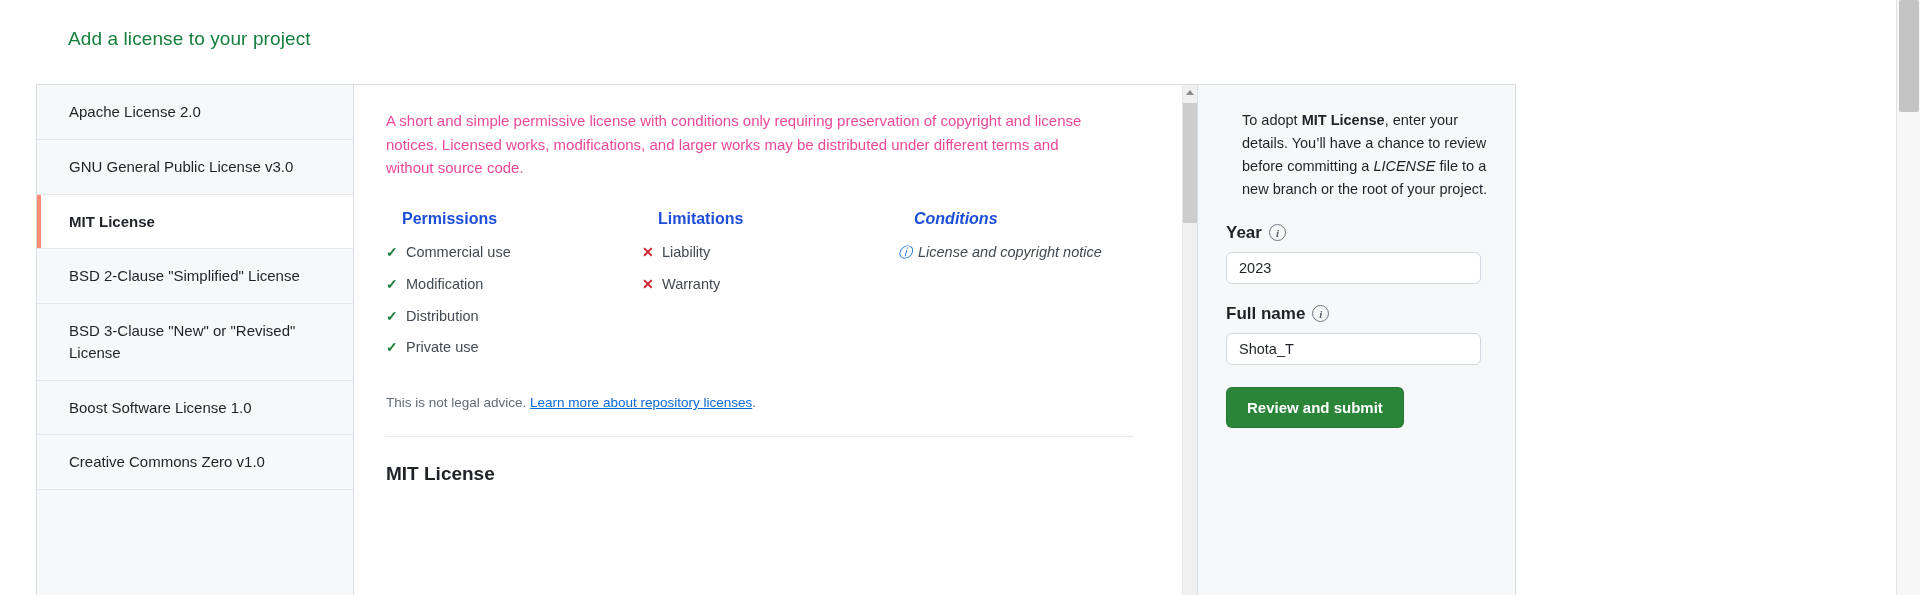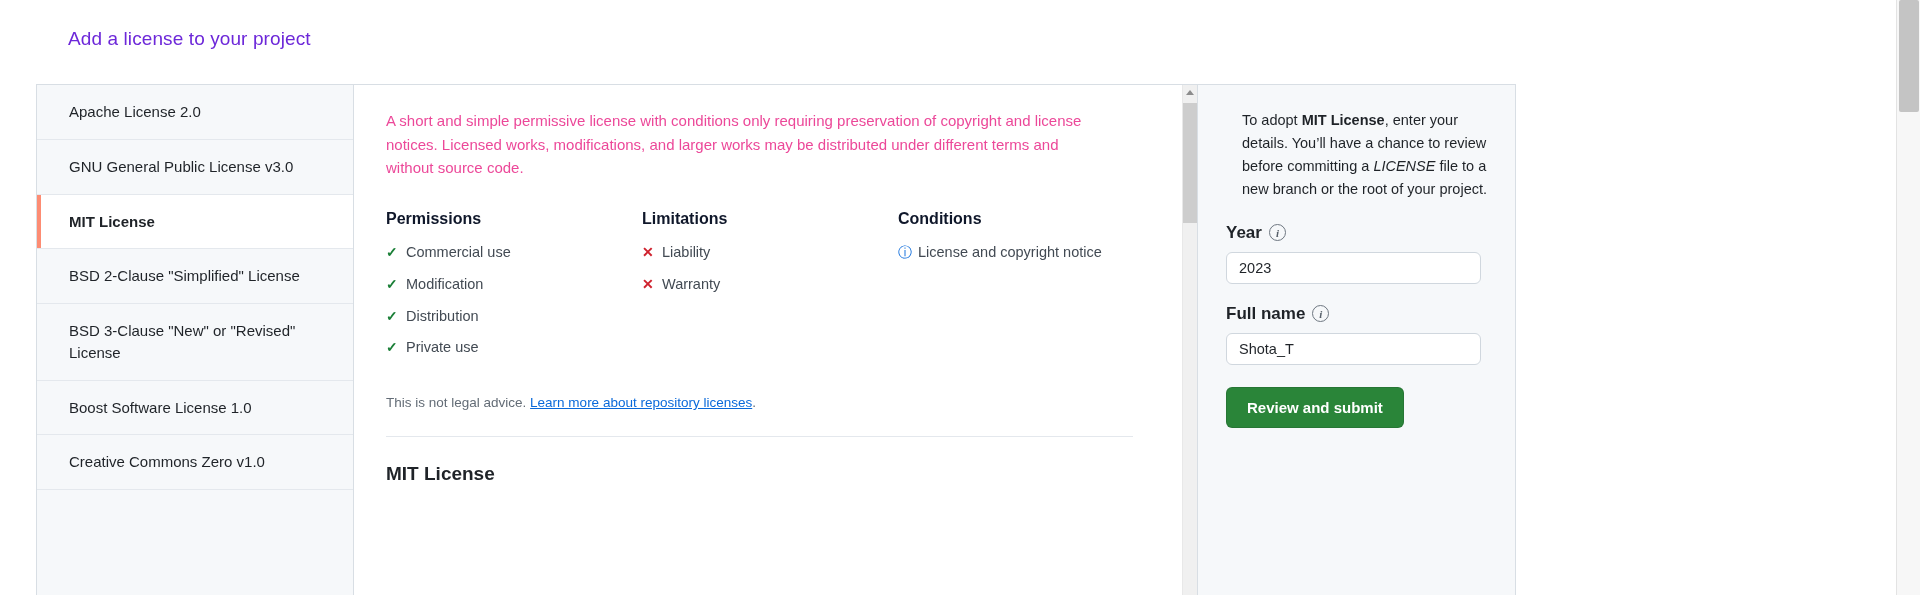--- a/index.html
+++ b/index.html
@@ -24,21 +24,21 @@
     width: 1896px; height: 595px;
     background: #ffffff;
     overflow: hidden;
   }
 
   .page-title {
     position: absolute;
     left: 68px; top: 28px;
     font-size: 19px;
     font-weight: 400;
-    color: #6d28d9;
+    color: #15803d;
     letter-spacing: 0.1px;
   }
 
   
   .frame {
     position: absolute;
     left: 36px; top: 84px;
     width: 1480px;
     height: 511px;
     border-top: 1px solid #d8dee4;
@@ -95,26 +95,26 @@
     line-height: 1.58;
     color: #ec4899;
     margin: 0 0 30px 0;
     max-width: 716px;
   }
   .cols {
     display: flex;
     margin-bottom: 26px;
   }
   .col { flex: 0 0 256px; }
-  .col:last-child { flex: 1 1 auto; }
+  .col:last-child { flex: 1 1 auto; font-style: italic; }
   .col h3 {
-    margin: 0 0 14px 0;
+    margin: 0 0 14px 16px;
     font-size: 16px;
     font-weight: 600;
-    color: #0f172a;
+    color: #1d4ed8;
   }
   .rule {
     display: flex;
     align-items: baseline;
     font-size: 14.5px;
     color: #424a53;
     margin-bottom: 10px;
     line-height: 1.5;
   }
   .mark {

